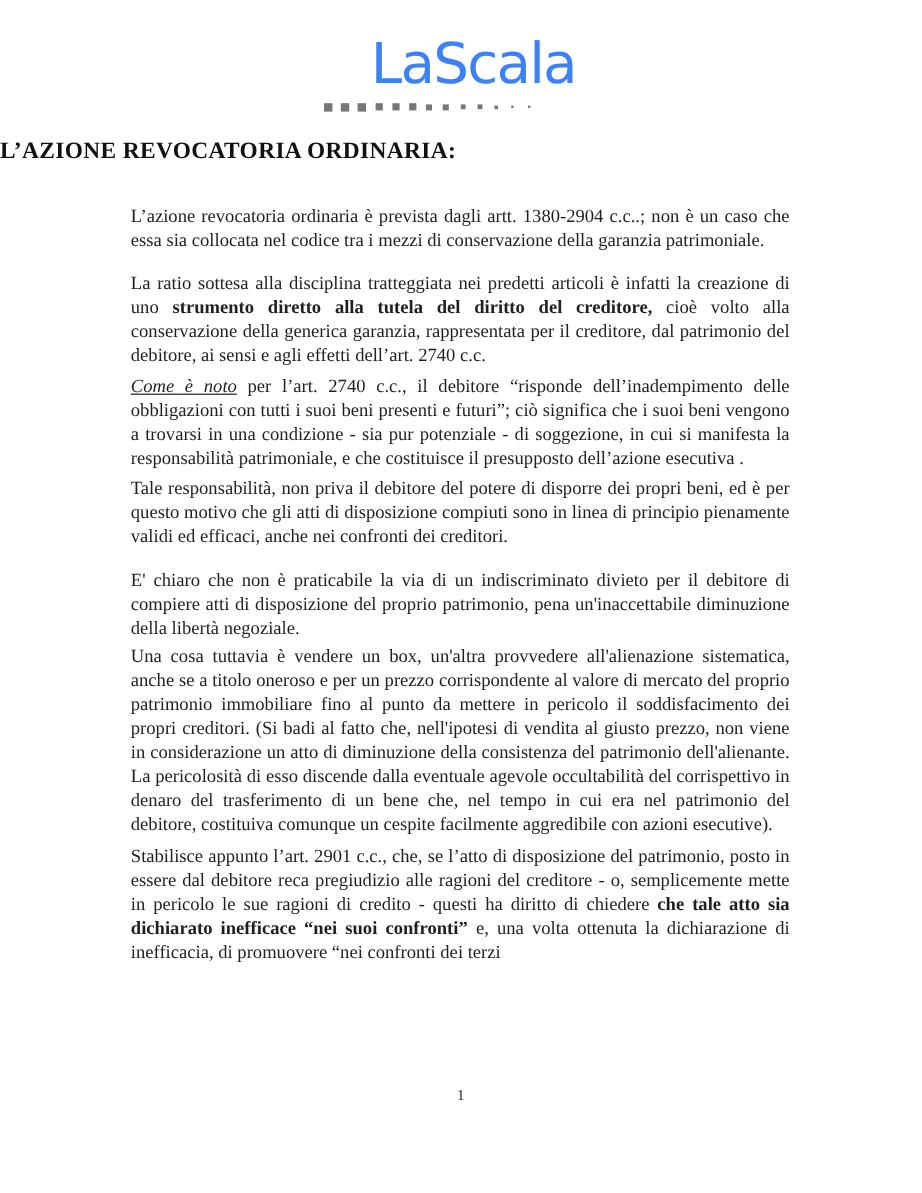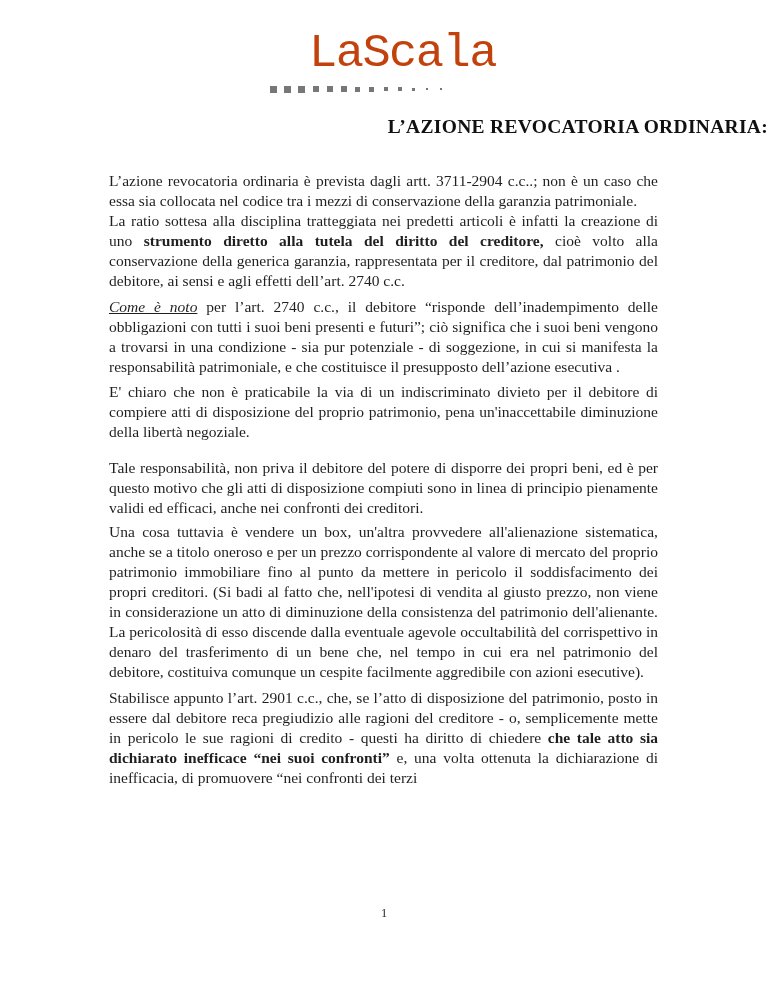--- a/index.html
+++ b/index.html
@@ -26,34 +26,34 @@
   }
   .logo-squares .cell{
     width:14.2px;height:10px;
     display:flex;align-items:center;
   }
   .logo-squares .sq{display:block;}
   
   .doc-title{
     position:absolute;left:0;top:114px;width:768px;
     margin:0;
-    text-align:right;
+    text-align:left;
     font-size:19.5px;line-height:26px;
     font-weight:bold;
     letter-spacing:0.3px;
     color:#111111;
   }
   
   .doc-body{
     position:absolute;left:109px;top:171px;width:549px;
     font-size:15.5px;line-height:20px;
     text-align:justify;
   }
   .doc-body p{margin:0;padding:0;}
-  .doc-body p:nth-child(2){margin-top:0;}
+  .doc-body p:nth-child(2){margin-top:16px;}
   .doc-body p:nth-child(3){margin-top:6px;}
   .doc-body p:nth-child(4){margin-top:5px;}
   .doc-body p:nth-child(5){margin-top:16px;}
   .doc-body p:nth-child(6){margin-top:4px;}
   .doc-body p:nth-child(7){margin-top:6px;}
   .seg-normal{font-weight:normal;font-style:normal;}
   .seg-bold{font-weight:bold;}
   .seg-italic{font-style:italic;text-decoration:underline;}
   
   .doc-footer{
@@ -61,21 +61,21 @@
     text-align:center;
     font-size:12.5px;line-height:16px;
     color:#2a2a2a;
   }
 </style>
 </head>
 <body>
 
 <div class="page">
 
-  <div class="logo-text" style="color: #c2410c; font-family: Liberation Mono, monospace;">LaScala</div>
+  <div class="logo-text" style="color: #3b82f6;">LaScala</div>
 
   <div class="logo-squares" id="logo-squares">
       <span class="cell">
         <span class="sq" style="width: 7px; height: 7px; background: rgb(119, 119, 119);"></span>
       </span>
       <span class="cell">
         <span class="sq" style="width: 7px; height: 7px; background: rgb(119, 119, 119);"></span>
       </span>
       <span class="cell">
         <span class="sq" style="width: 7px; height: 7px; background: rgb(119, 119, 119);"></span>
@@ -108,25 +108,25 @@
         <span class="sq" style="width: 2px; height: 2px; background: rgb(119, 119, 119);"></span>
       </span>
       <span class="cell">
         <span class="sq" style="width: 2px; height: 2px; background: rgb(119, 119, 119);"></span>
       </span>
     </div>
 
   <h1 class="doc-title">L’AZIONE REVOCATORIA ORDINARIA:</h1>
 
   <main class="doc-body" id="doc-body">
-      <p><span class="seg-normal">L’azione revocatoria ordinaria è prevista dagli artt. 3711-2904 c.c..; non è un caso che essa sia collocata nel codice tra i mezzi di conservazione della garanzia patrimoniale.</span></p>
+      <p><span class="seg-normal">L’azione revocatoria ordinaria è prevista dagli artt. 1380-2904 c.c..; non è un caso che essa sia collocata nel codice tra i mezzi di conservazione della garanzia patrimoniale.</span></p>
       <p><span class="seg-normal">La ratio sottesa alla disciplina tratteggiata nei predetti articoli è infatti la creazione di uno </span><span class="seg-bold">strumento diretto alla tutela del diritto del creditore,</span><span class="seg-normal"> cioè volto alla conservazione della generica garanzia, rappresentata per il creditore, dal patrimonio del debitore, ai sensi e agli effetti dell’art. 2740 c.c.</span></p>
       <p><span class="seg-italic">Come è noto</span><span class="seg-normal"> per l’art. 2740 c.c., il debitore “risponde dell’inadempimento delle obbligazioni con tutti i suoi beni presenti e futuri”; ciò significa che i suoi beni vengono a trovarsi in una condizione - sia pur potenziale - di soggezione, in cui si manifesta la responsabilità patrimoniale, e che costituisce il presupposto dell’azione esecutiva .</span></p>
+      <p><span class="seg-normal">Tale responsabilità, non priva il debitore del potere di disporre dei propri beni, ed è per questo motivo che gli atti di disposizione compiuti sono in linea di principio pienamente validi ed efficaci, anche nei confronti dei creditori.</span></p>
       <p><span class="seg-normal">E' chiaro che non è praticabile la via di un indiscriminato divieto per il debitore di compiere atti di disposizione del proprio patrimonio, pena un'inaccettabile diminuzione della libertà negoziale.</span></p>
-      <p><span class="seg-normal">Tale responsabilità, non priva il debitore del potere di disporre dei propri beni, ed è per questo motivo che gli atti di disposizione compiuti sono in linea di principio pienamente validi ed efficaci, anche nei confronti dei creditori.</span></p>
       <p><span class="seg-normal">Una cosa tuttavia è vendere un box, un'altra provvedere all'alienazione sistematica, anche se a titolo oneroso e per un prezzo corrispondente al valore di mercato del proprio patrimonio immobiliare fino al punto da mettere in pericolo il soddisfacimento dei propri creditori. (Si badi al fatto che, nell'ipotesi di vendita al giusto prezzo, non viene in considerazione un atto di diminuzione della consistenza del patrimonio dell'alienante. La pericolosità di esso discende dalla eventuale agevole occultabilità del corrispettivo in denaro del trasferimento di un bene che, nel tempo in cui era nel patrimonio del debitore, costituiva comunque un cespite facilmente aggredibile con azioni esecutive).</span></p>
       <p><span class="seg-normal">Stabilisce appunto l’art. 2901 c.c., che, se l’atto di disposizione del patrimonio, posto in essere dal debitore reca pregiudizio alle ragioni del creditore - o, semplicemente mette in pericolo le sue ragioni di credito - questi ha diritto di chiedere </span><span class="seg-bold">che tale atto sia dichiarato inefficace “nei suoi confronti”</span><span class="seg-normal"> e, una volta ottenuta la dichiarazione di inefficacia, di promuovere “nei confronti dei terzi</span></p>
     </main>
 
   <footer class="doc-footer">
     <span>1</span>
   </footer>
 
 </div>
 

